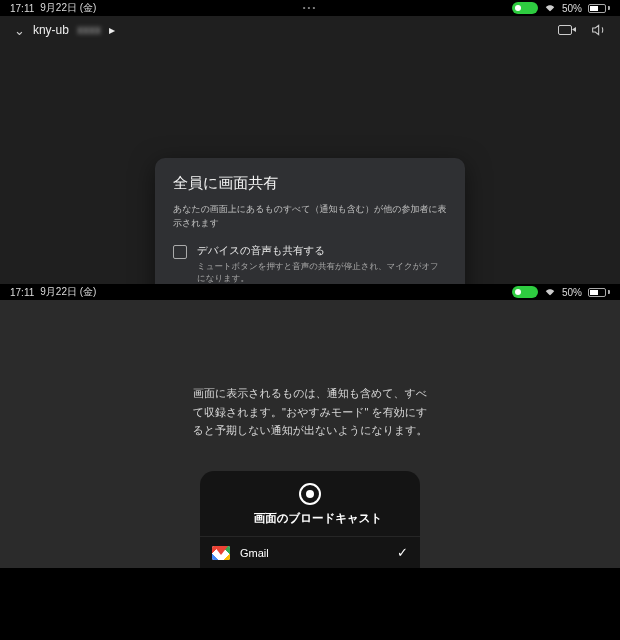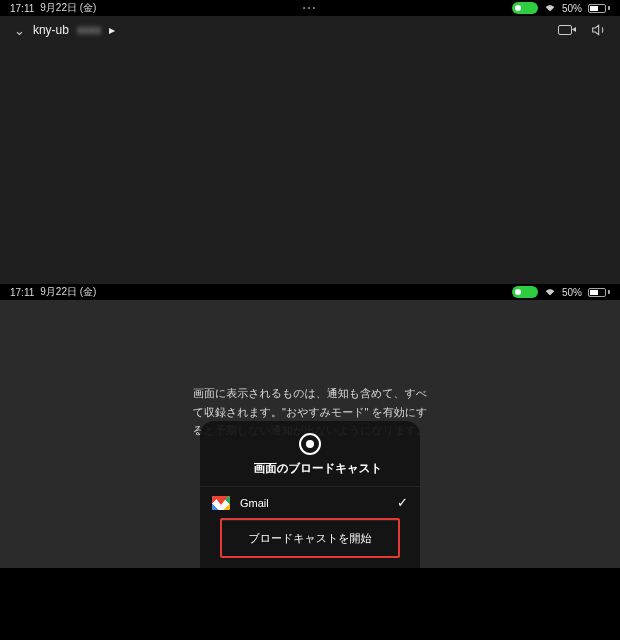--- a/index.html
+++ b/index.html
@@ -84,20 +84,37 @@
       <span>▸</span>
     </div>
     <div class="hright">
       <span class="camera-ico"></span>
       <svg class="ico" viewBox="0 0 24 24">
           <path d="M4 9v6h4l5 4V5L8 9H4zM18 8c1.5 1.5 1.5 6.5 0 8"></path>
         </svg>
     </div>
   </div>
 
+  <div class="dialog">
+    <div class="dlg-title">全員に画面共有</div>
+    <div class="dlg-desc">あなたの画面上にあるものすべて（通知も含む）が他の参加者に表示されます</div>
+    <div class="dlg-row">
+      <div class="cb"></div>
+      <div>
+        <div class="cb-label">デバイスの音声も共有する</div>
+        <div class="cb-sub">ミュートボタンを押すと音声の共有が停止され、マイクがオフになります。</div>
+      </div>
+    </div>
+    <div class="dlg-actions">
+      <span class="btn-txt">キャンセル</span>
+      <span class="redbox">
+        <span class="btn-txt">続行</span>
+      </span>
+    </div>
+  </div>
 </div>
 
 <div class="screen bottom">
   <div class="statusbar">
     <div class="sb-left">
       <span>17:11</span>
       <span>9月22日 (金)</span>
     </div>
     <div class="sb-right">
       <span class="pill">
@@ -121,17 +138,14 @@
   <div class="sheet">
     <div class="rec-ring">
         <div class="rec-dot"></div>
       </div>
     <div class="sheet-title">画面のブロードキャスト</div>
     <div class="app-row">
       <span class="gmail-ico"></span>
       <span class="app-name">Gmail</span>
       <span class="check">✓</span>
     </div>
-    <div class="redbox2">
-      <div class="start-row">ブロードキャストを開始</div>
-    </div>
   </div>
 </div>
 
 </body></html>

